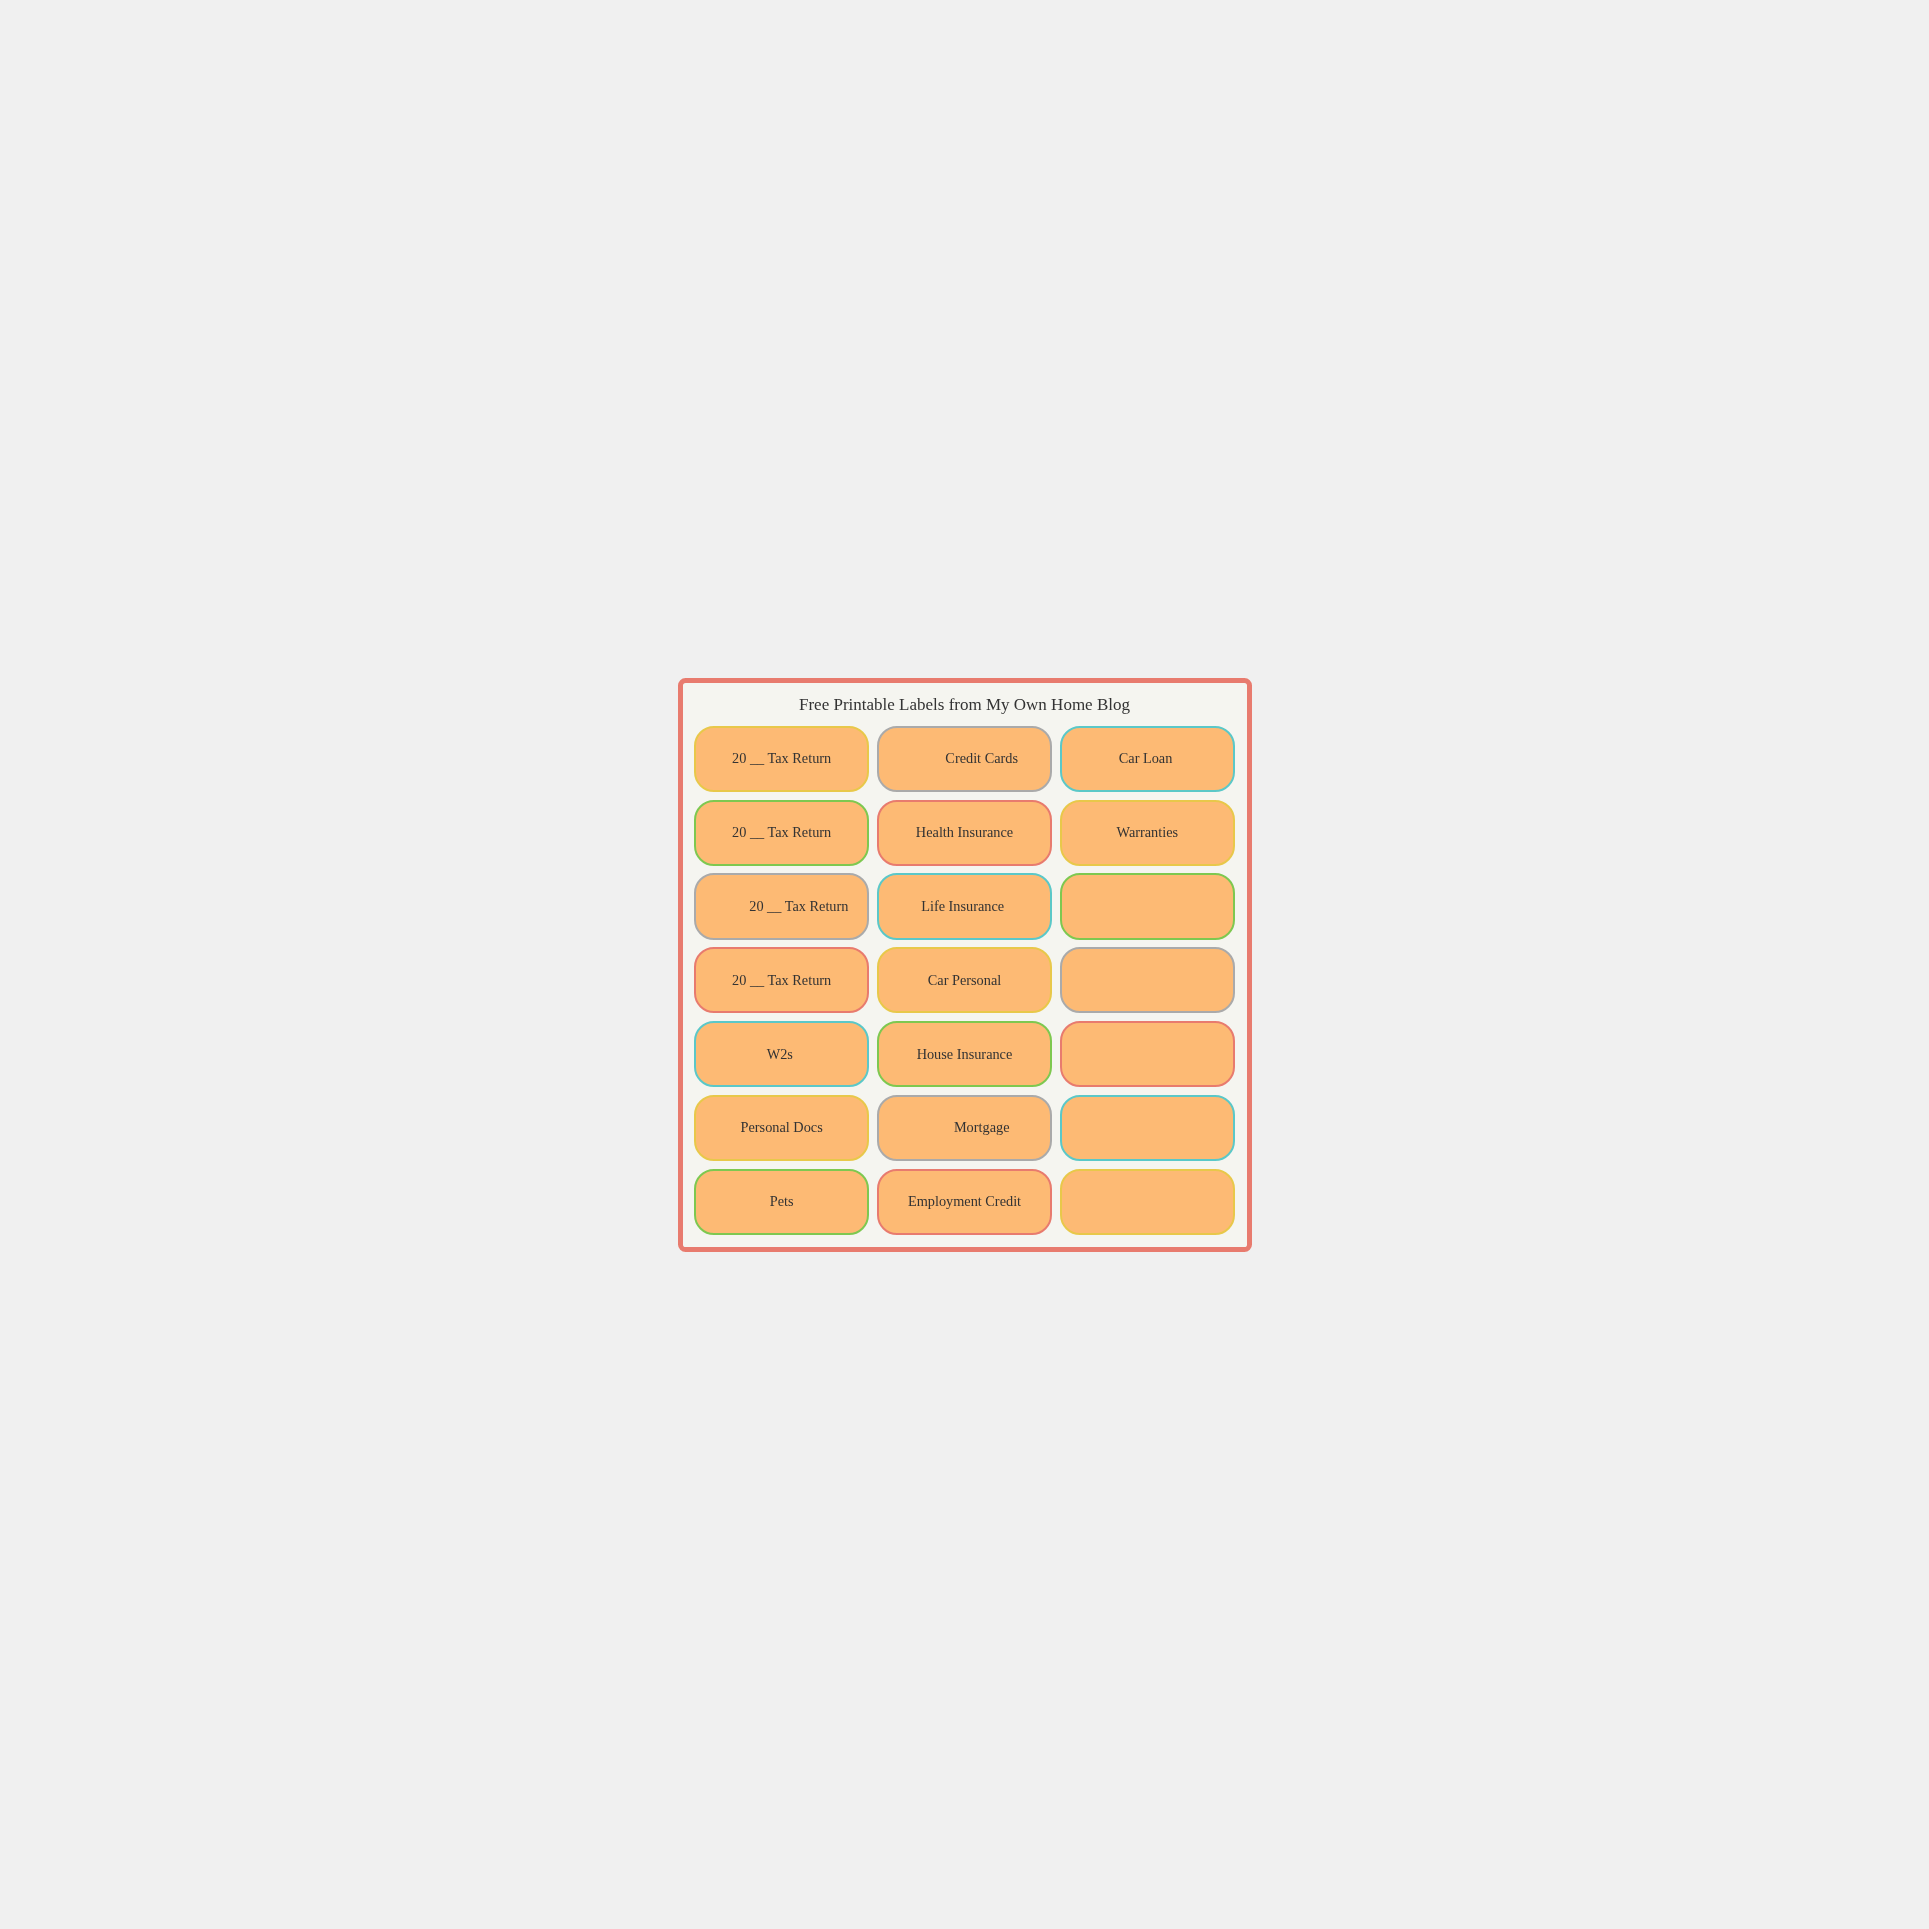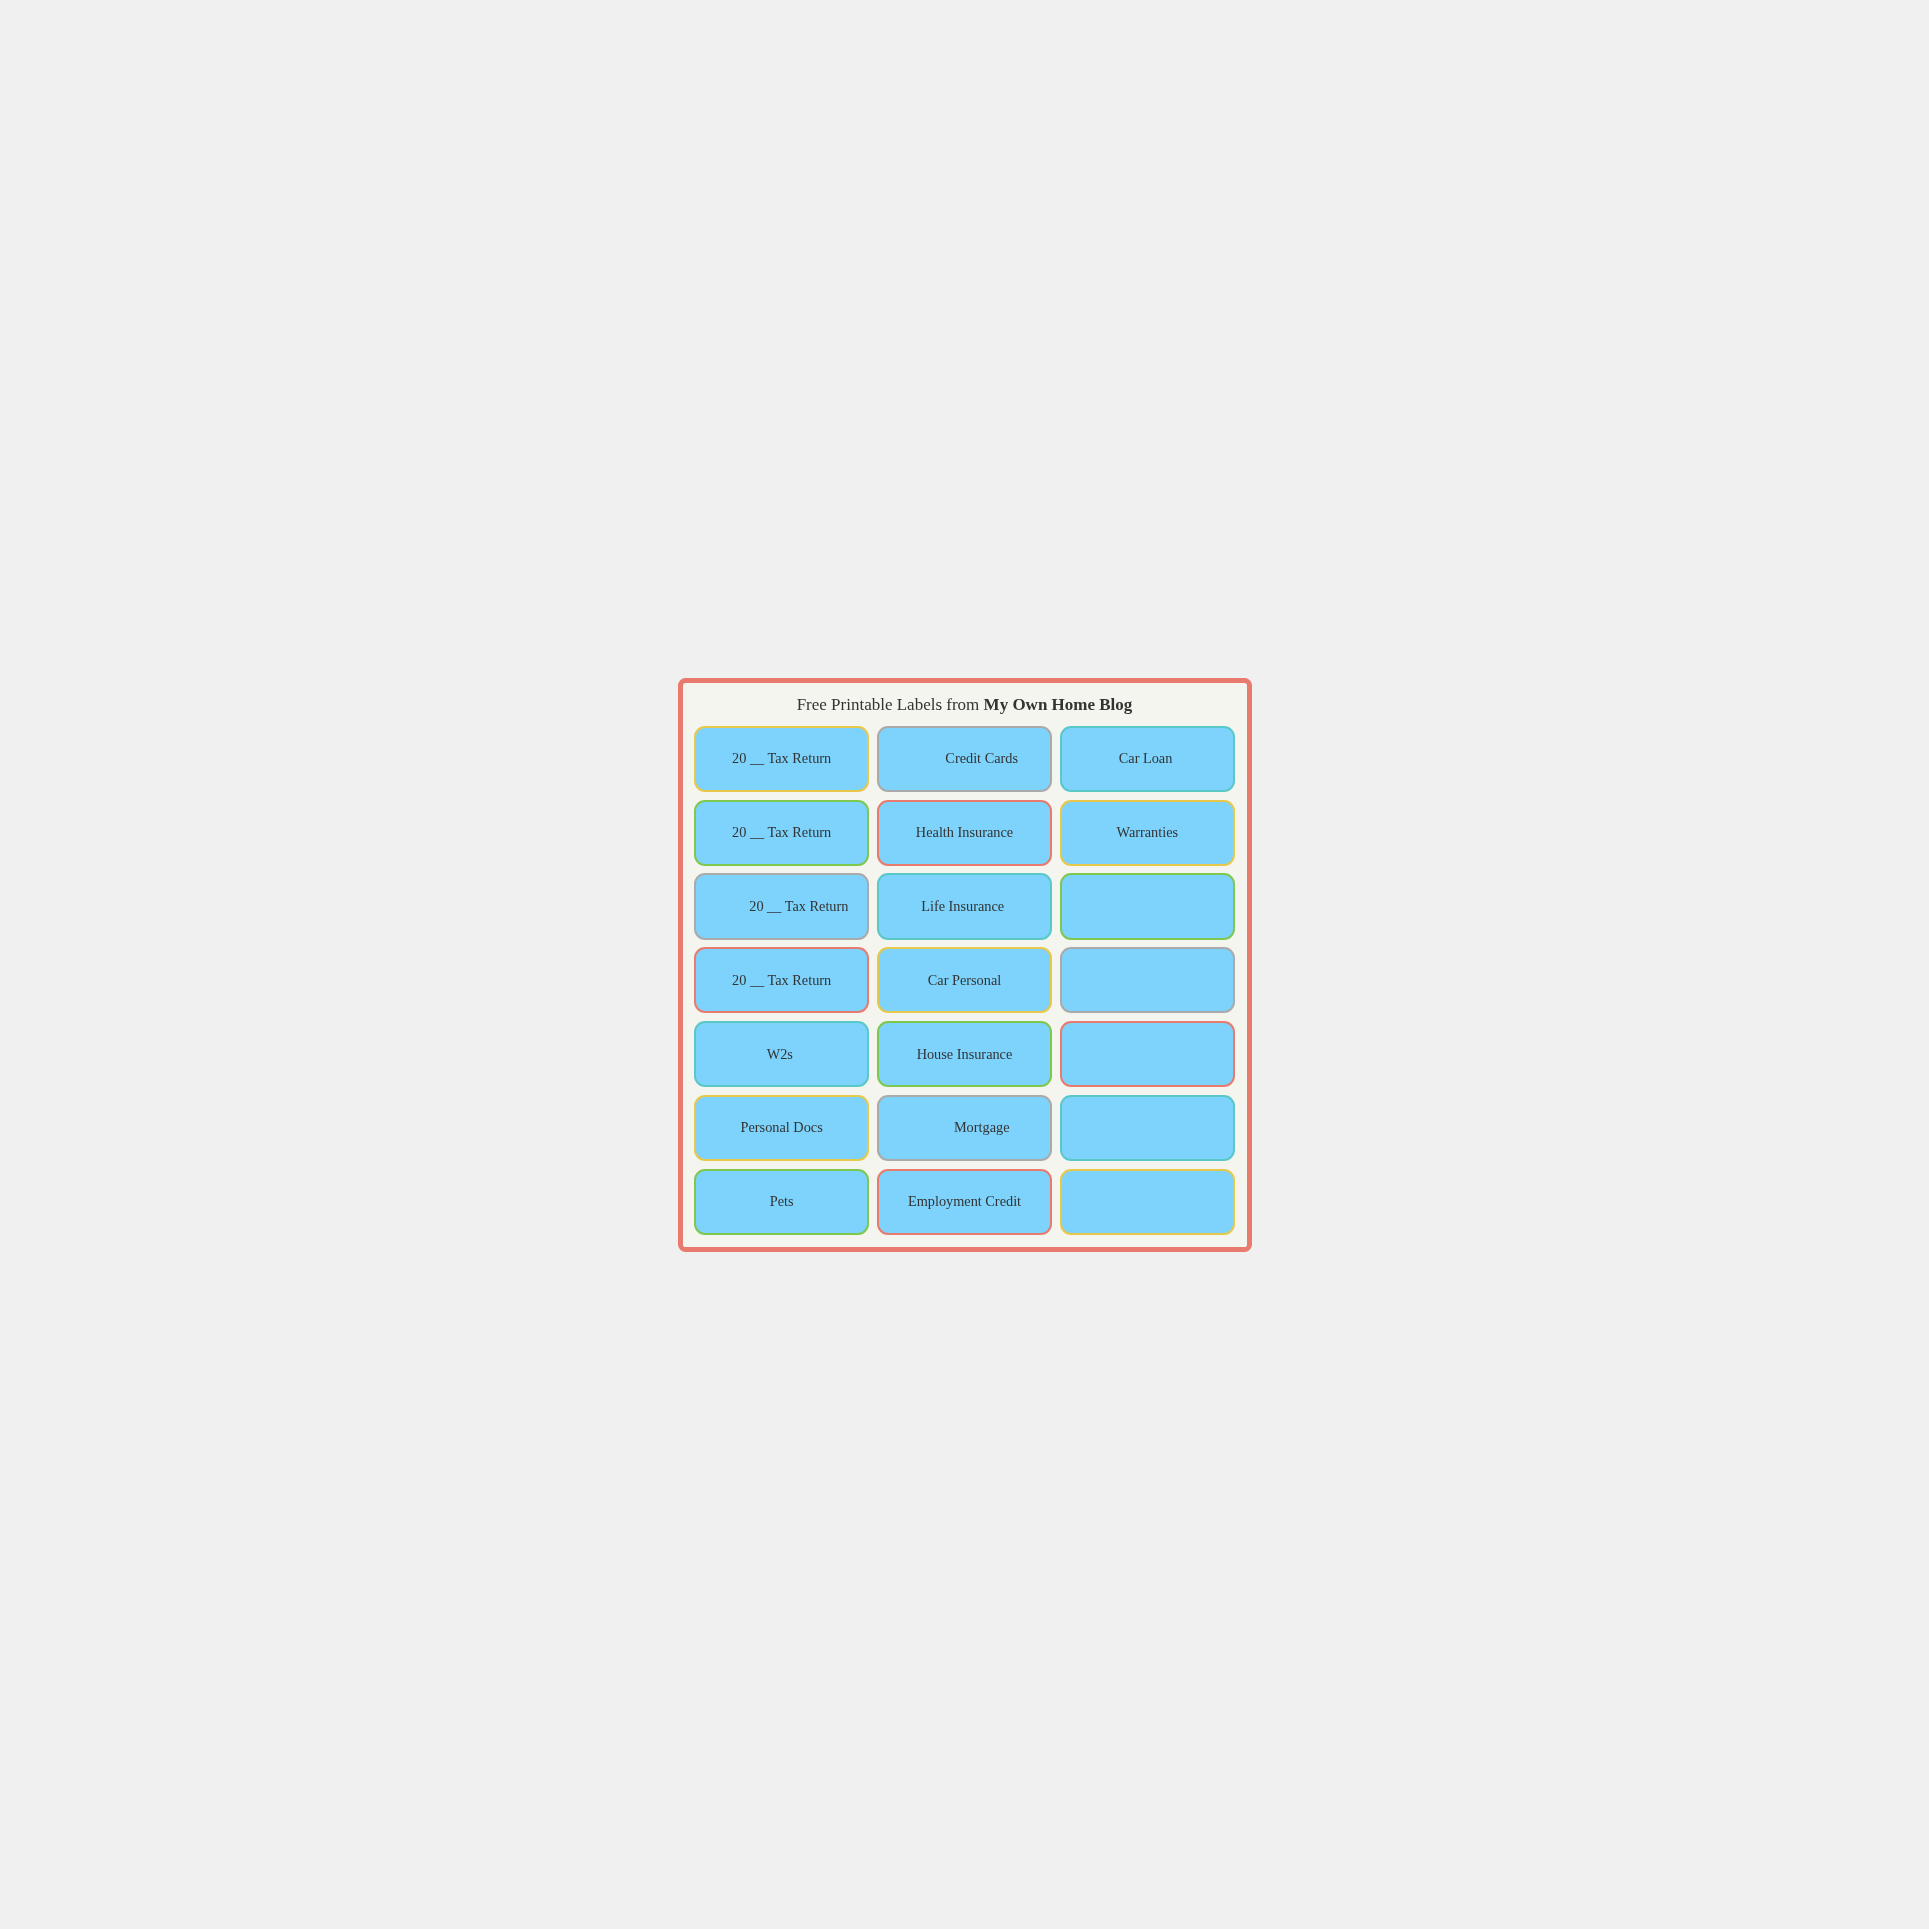--- a/index.html
+++ b/index.html
@@ -28,34 +28,34 @@
       text-align: center;
       font-size: 17px;
       font-family: 'Georgia', serif;
       color: #333;
       margin-bottom: 9.6px;
       font-weight: normal;
       line-height: 1.3;
     }
 
     .page-title strong {
-      font-weight: bold;
+      font-weight: normal;
     }
 
     .grid {
       display: grid;
       grid-template-columns: repeat(3, 1fr);
       grid-template-rows: repeat(7, 1fr);
       gap: 7.6px;
       flex: 1;
     }
 
     .label-box {
-      border-radius: 11px;
-      background: #7dd3fc;
+      border-radius: 20px;
+      background: #fdba74;
       display: flex;
       align-items: center;
       justify-content: center;
       padding: 5.7px 9.6px;
       border-width: 2.9px;
       border-style: solid;
       font-size: 14.3px;
       font-family: 'Georgia', serif;
       color: #333;
       text-align: center;

